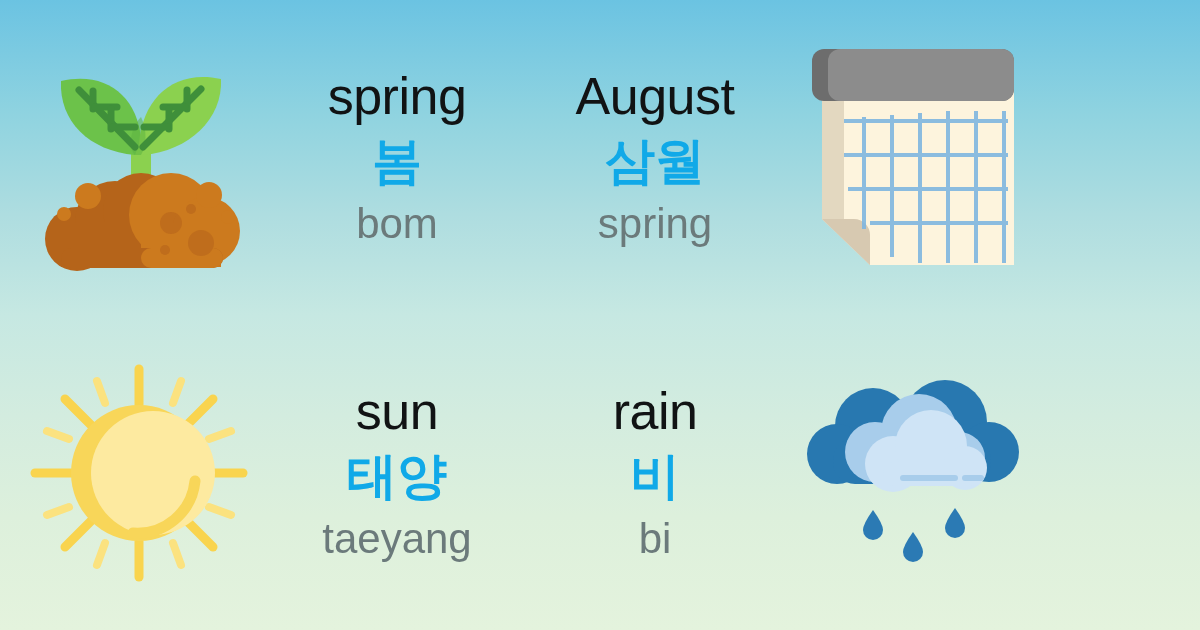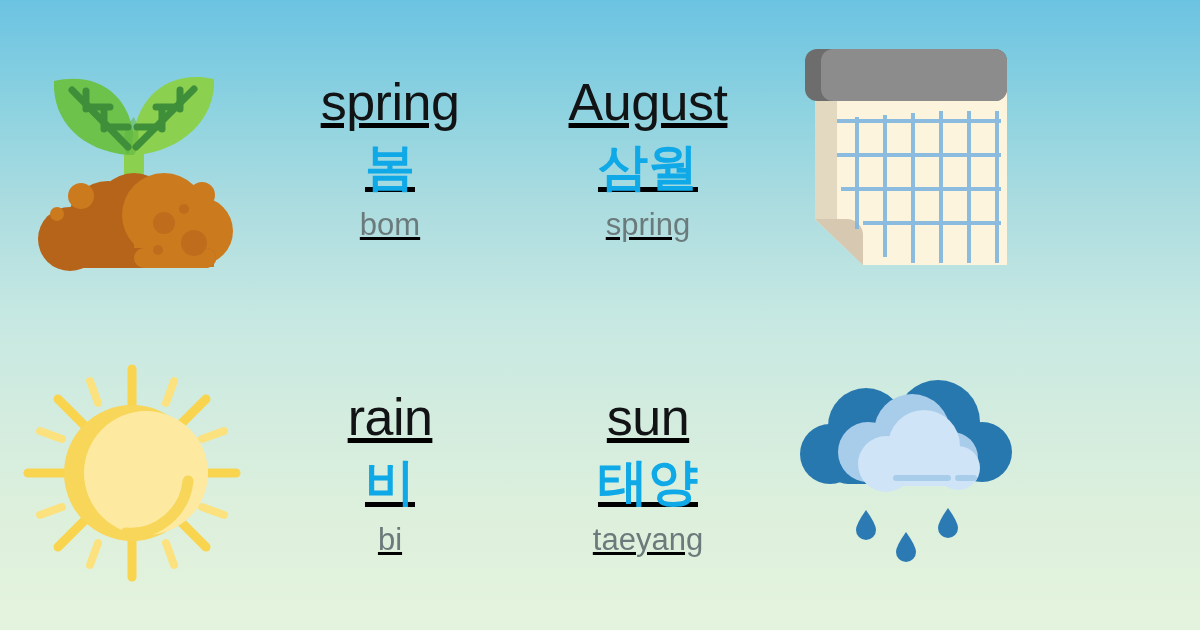--- a/index.html
+++ b/index.html
@@ -6,31 +6,31 @@
   html, body { width:1200px; height:630px; }
   body {
     font-family: "Liberation Sans", "DejaVu Sans", sans-serif;
     background: linear-gradient(to bottom, #6bc3e2 0%, #8fd3e0 18%, #aedde0 34%, #c6e8e2 50%, #d3ecdf 66%, #ddf0dc 82%, #e4f3dd 100%);
     overflow: hidden;
   }
 
   #board { position:relative; width:1200px; height:630px; }
 
   
-  .row { position:absolute; left:3px; width:1032px; height:315px; display:flex;text-decoration:underline; }
+  .row { position:absolute; left:10px; width:1032px; height:315px; display:flex; }
   .row-top { top:0; }
   .row-bottom { top:315px; }
 
   .cell { position:relative; width:300px; height:315px; display:flex;
           align-items:center; justify-content:center; }
 
   .word-block { text-align:center; line-height:1; user-select:none; }
   .word-en  { font-size:52px; font-weight:400; color:#111314; letter-spacing:-0.5px; }
   .word-ko  { font-size:50px; font-weight:700; color:#10a9e8; margin-top:14px; letter-spacing:0px; }
-  .word-rom { font-size:31px; font-weight:400; color:#6b7a7b; margin-top:17px; }
+  .word-rom { font-size:42px; font-weight:400; color:#6b7a7b; margin-top:17px; }
 
   .icon-wrap { width:230px; height:250px; display:flex; align-items:center; justify-content:center; }
   svg { display:block; overflow:visible; }
 </style>
 </head>
 <body>
 
 <div id="board">
 
   <div class="row row-top">
@@ -161,31 +161,31 @@
           </g>
           <circle cx="110" cy="110" r="68" fill="#f8d659"></circle>
           <circle cx="124" cy="110" r="62" fill="#fdeaa0"></circle>
           <path d="M166 118 a58 58 0 0 1 -62 52" fill="none" stroke="#f8d659" stroke-width="11" stroke-linecap="round"></path>
         </svg>
       </div>
     </div>
 
     <div class="cell">
       <div class="word-block">
+        <div class="word-en">sun</div>
+        <div class="word-ko">태양</div>
+        <div class="word-rom">taeyang</div>
+      </div>
+    </div>
+
+    <div class="cell">
+      <div class="word-block">
         <div class="word-en">rain</div>
         <div class="word-ko">비</div>
         <div class="word-rom">bi</div>
-      </div>
-    </div>
-
-    <div class="cell">
-      <div class="word-block">
-        <div class="word-en">sun</div>
-        <div class="word-ko">태양</div>
-        <div class="word-rom">taeyang</div>
       </div>
     </div>
 
     <div class="cell">
       <div class="icon-wrap">
         <svg width="220" height="190" viewBox="0 0 220 190" aria-hidden="true">
 
           <g fill="#2878b0">
             <circle cx="70" cy="48" r="38"></circle>
             <circle cx="142" cy="44" r="42"></circle>

